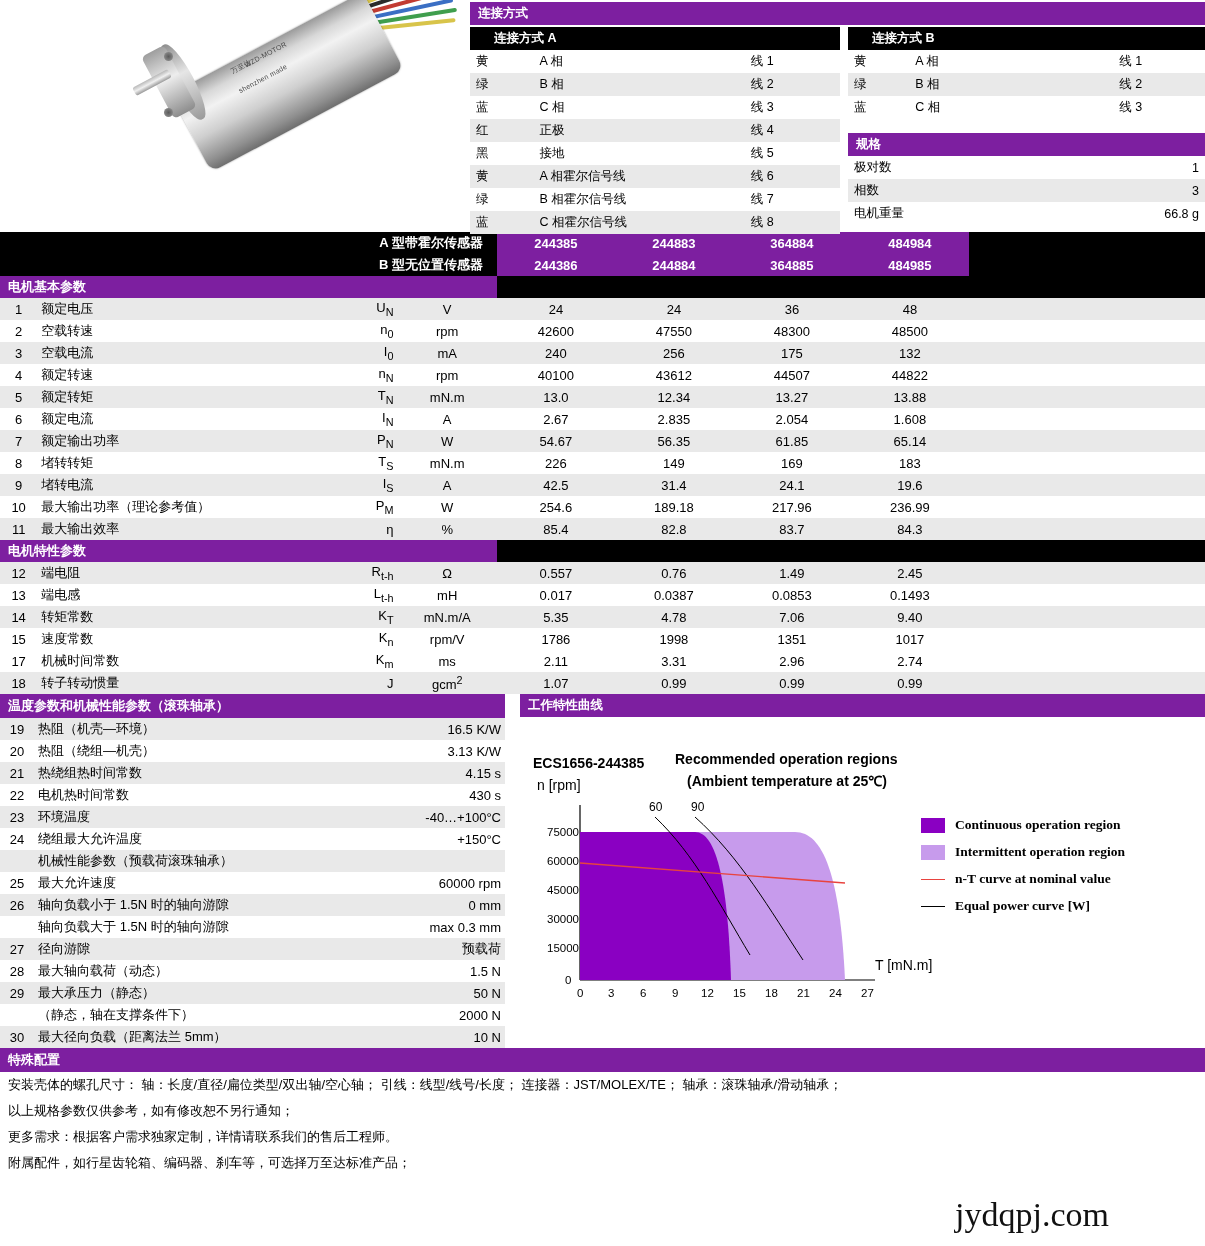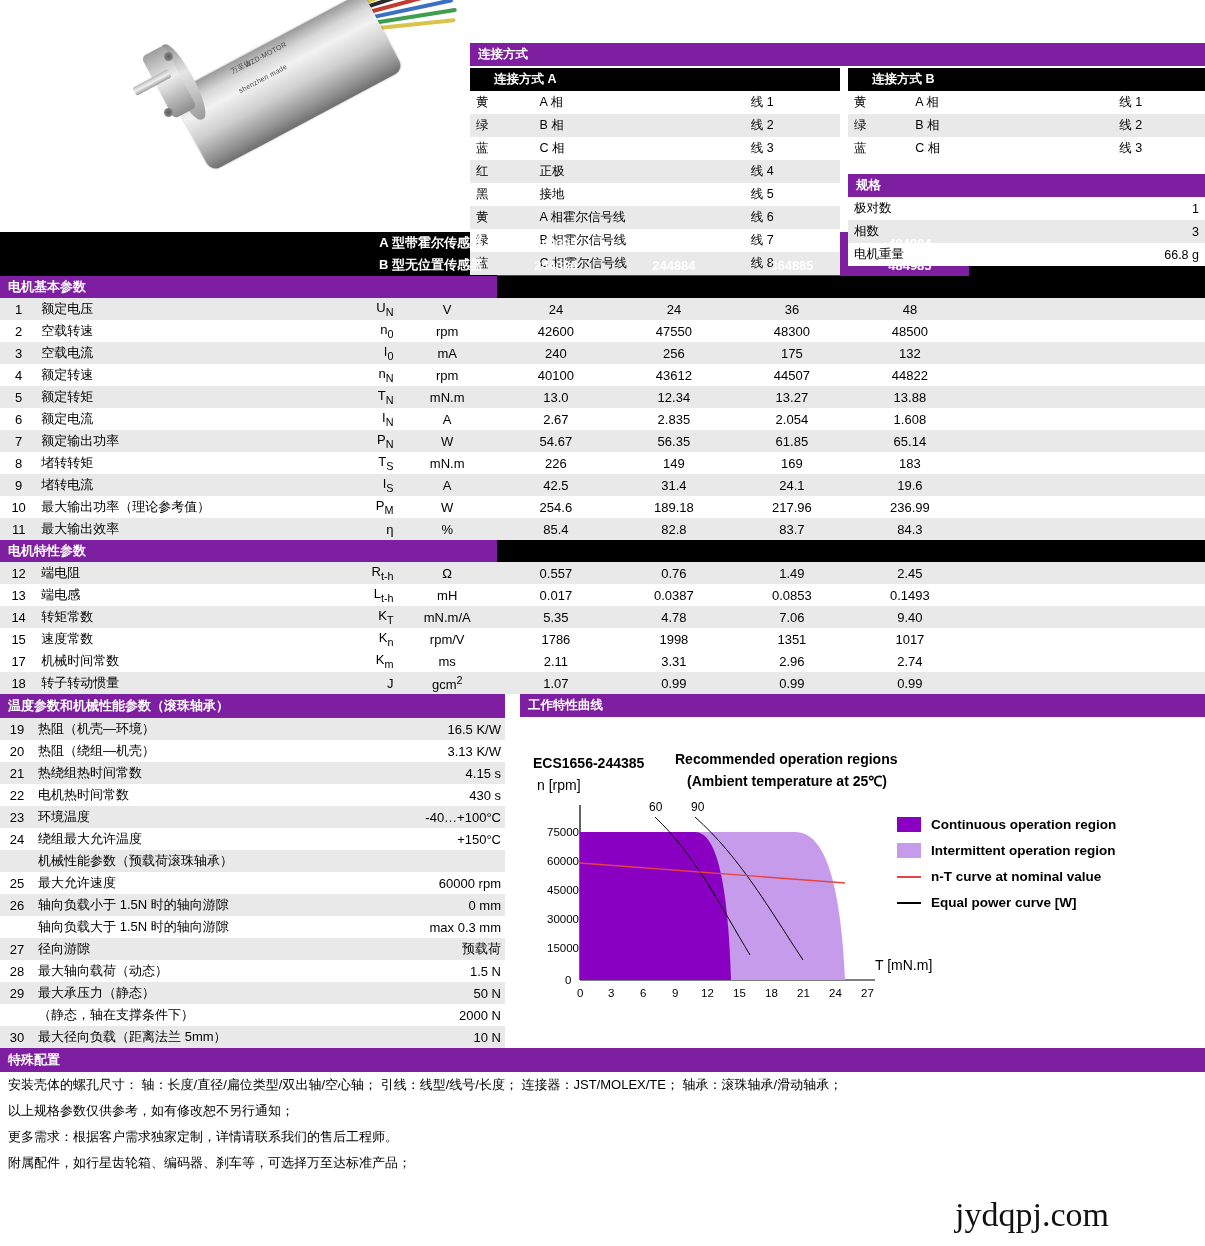--- a/index.html
+++ b/index.html
@@ -14,21 +14,21 @@
     overflow: hidden;
   }
   .purple { background: #7d1fa0; color:#fff; }
   .black { background:#000; color:#fff; }
   .row-alt { background:#e9e9e9; }
   .row-plain { background:#fff; }
 
   
   #top { display:flex; height:232px; }
   #photo-box { width:470px; position:relative; }
-  #conn-box { width:735px; padding-top:2px;margin-top:41px; }
+  #conn-box { width:735px; padding-top:2px; }
 
   
   .motor-wrap { position:absolute; left:60px; top:0px; width:400px; height:210px; }
   .motor-body {
     position:absolute; left:118px; top:38px; width:218px; height:88px;
     border-radius: 10px;
     background: linear-gradient(to bottom, #9a9a9a 0%, #d8d8d8 18%, #f2f2f2 34%, #cfcfcf 60%, #8f8f8f 88%, #6e6e6e 100%);
     transform: rotate(-28deg);
     box-shadow: 0 0 2px rgba(0,0,0,.4);
   }
@@ -577,21 +577,21 @@
         <text x="127" y="202" font-size="11.5" font-family="Liberation Sans">9</text>
         <text x="156" y="202" font-size="11.5" font-family="Liberation Sans">12</text>
         <text x="188" y="202" font-size="11.5" font-family="Liberation Sans">15</text>
         <text x="220" y="202" font-size="11.5" font-family="Liberation Sans">18</text>
         <text x="252" y="202" font-size="11.5" font-family="Liberation Sans">21</text>
         <text x="284" y="202" font-size="11.5" font-family="Liberation Sans">24</text>
         <text x="316" y="202" font-size="11.5" font-family="Liberation Sans">27</text>
       </svg>
       <div style="position:absolute; left:370px; top:240px; font-size:14px;">T [mN.m]</div>
 
-      <div style="position:absolute; left:392px; top:100px;" id="legend-box">
+      <div style="position:absolute; left:416px; top:100px;font-family:Liberation Serif, serif;" id="legend-box">
           <div class="legend-row">
             <span class="sw" style="background:#8a00c2;"></span>
             <span>Continuous operation region</span>
           </div>
           <div class="legend-row">
             <span class="sw" style="background:#c79bec;"></span>
             <span>Intermittent operation region</span>
           </div>
           <div class="legend-row">
             <span class="sw" style="background:transparent; position:relative;">

